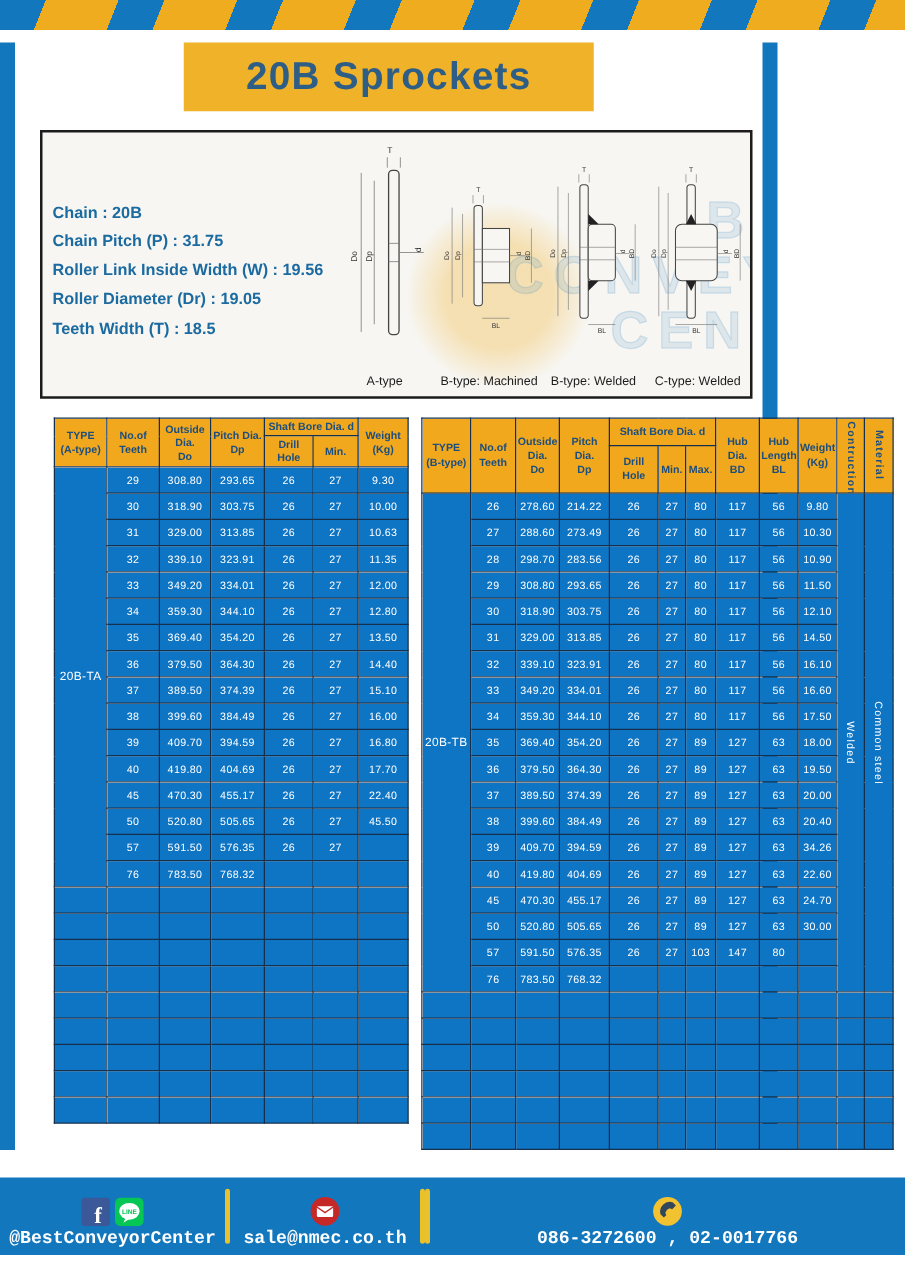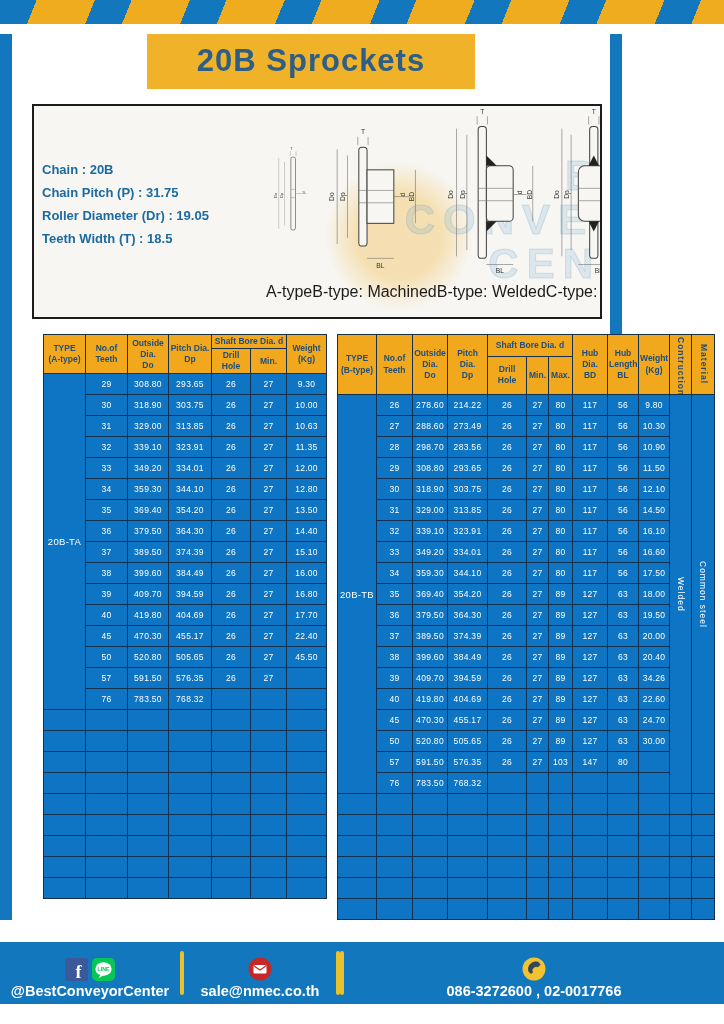--- a/index.html
+++ b/index.html
@@ -20,21 +20,21 @@
 
   
   .spec-box { margin:0 8px 0 20px; border:2px solid #1c1c1c; background:#F7F6F2;
     height:215px; display:flex; position:relative; overflow:hidden; }
   .spec-text { flex:0 0 232px; padding:52px 0 0 8px; position:relative; z-index:2; }
   .spec-text div { font-size:13px; font-weight:bold; color:#1B6AA0; line-height:1.78;
     white-space:nowrap; }
   .diagrams { flex:1; display:flex; position:relative; z-index:2; }
   .figure { flex:1; display:flex; flex-direction:column; align-items:center; }
   .figure svg { flex:1; width:100%; }
-  .figure-label { font-size:16px; color:#1c1c1c; padding:2px 0 16px 0; white-space:nowrap; }
+  .figure-label { font-size:10px; color:#1c1c1c; padding:2px 0 6px 0; white-space:nowrap; }
   .watermark { position:absolute; left:255px; top:48px; width:420px; z-index:1;
     text-align:right; pointer-events:none; }
   .watermark div { font-size:42px; font-weight:bold; letter-spacing:8px;
     color:rgba(80,150,200,0.16); line-height:1.05;
     -webkit-text-stroke:1px rgba(80,150,200,0.22); }
   .wm-blob { position:absolute; left:290px; top:55px; width:150px; height:150px; z-index:0;
     background:radial-gradient(circle, rgba(240,172,31,0.30) 0 40%, rgba(240,172,31,0) 70%);
     border-radius:50%; }
   .dim { font-size:6.5px; fill:#333; }
   .dline { stroke:#777; stroke-width:0.6; }
@@ -54,21 +54,21 @@
   .vtext { writing-mode:vertical-rl; text-orientation:mixed; letter-spacing:1px;
     padding:2px 0; }
   thead th.vtext { height:60px; }
 
   
   .footer { margin-top:22px; height:62px; width:724px; background:#1377BE;
     display:flex; align-items:center; }
   .f-item { display:flex; flex-direction:column; align-items:center; justify-content:flex-end;
     height:100%; padding:4px 0 5px 0; }
   .f-item .icons { display:flex; gap:4px; align-items:center; margin-bottom:2px; }
-  .f-item .f-label { color:#fff; font-weight:bold; font-size:14.5px; white-space:nowrap; }
+  .f-item .f-label { color:#fff; font-weight:bold; font-size:14.5px; white-space:nowrap;font-family:Liberation Mono, monospace; }
   .f-div { width:4px; height:44px; background:#E8C12B; border-radius:2px; }
   .fi-1 { flex:0 0 180px; }
   .fi-2 { flex:0 0 152px; }
   .fi-3 { flex:0 0 232px; }
   .fi-4 { flex:1; }
 </style>
 </head>
 <body>
 
 <div class="top-band"></div>
@@ -83,20 +83,21 @@
     <div class="wm-blob"></div>
     <div class="watermark">
       <div>BEST</div>
       <div>CONVEYOR</div>
       <div>CENTER</div>
     </div>
 
     <div class="spec-text">
       <div>Chain  : 20B</div>
       <div>Chain Pitch (P)  :  31.75</div>
+      <div>Roller Link Inside Width (W)  :  19.56</div>
       <div>Roller Diameter (Dr)  : 19.05</div>
       <div>Teeth Width (T)  :  18.5</div>
     </div>
 
     <div class="diagrams">
 
       <div class="figure">
         <svg viewBox="0 0 80 170">
           <line class="dline" x1="42" y1="12" x2="42" y2="20"></line>
             <line class="dline" x1="52" y1="12" x2="52" y2="20"></line>

